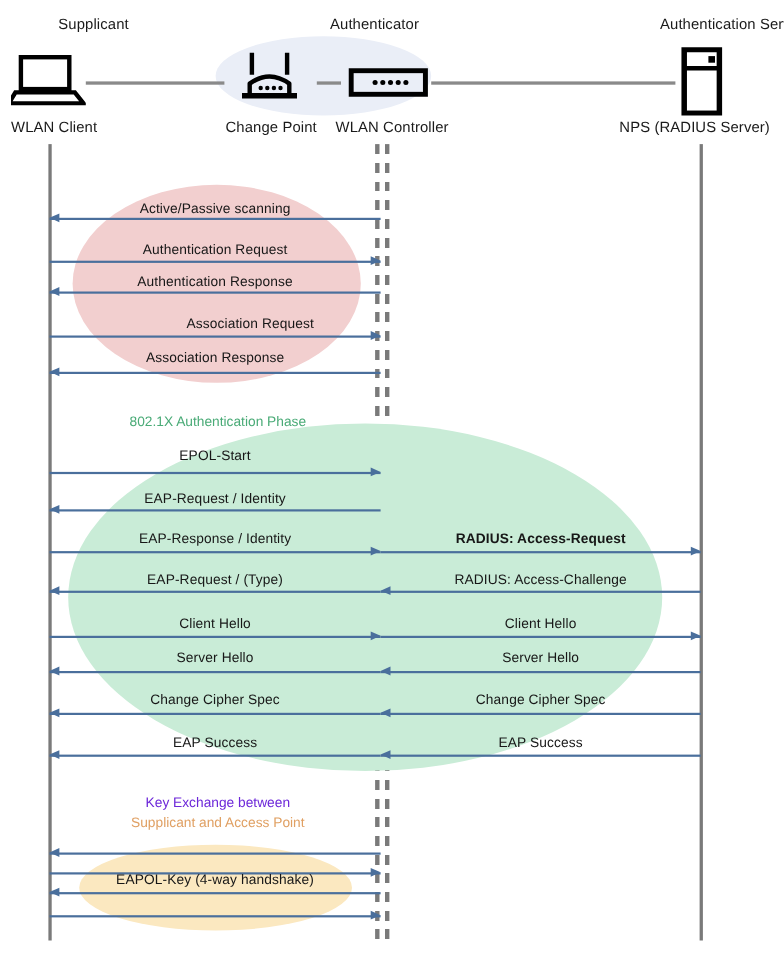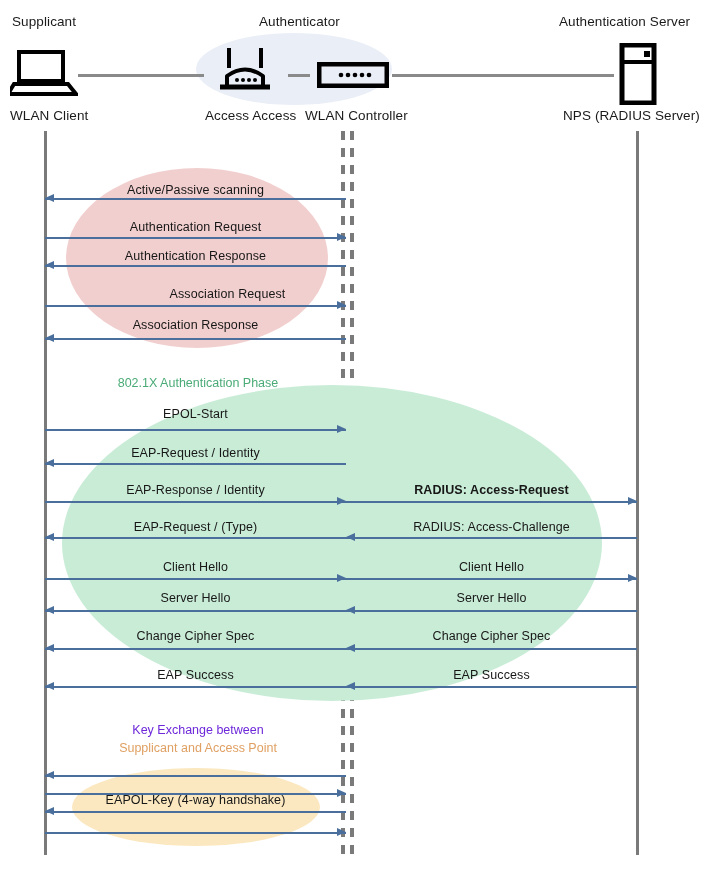--- a/index.html
+++ b/index.html
@@ -18,20 +18,21 @@
     overflow: hidden;
   }
 
   
   .role-title {
     position: absolute;
     font-size: 13.5px;
     color: #1a1a1a;
     white-space: nowrap;
     letter-spacing: 0.1px;
+    margin-left: 41px;
   }
   .node-label {
     position: absolute;
     font-size: 13.5px;
     color: #1a1a1a;
     white-space: nowrap;
     letter-spacing: 0.1px;
   }
 
   
@@ -166,21 +167,21 @@
 
   <div class="icon-wrap" style="left:619px; top:43px;">
     <svg width="38" height="62" viewBox="0 0 38 62">
       <rect x="3" y="2" width="32" height="58" fill="none" stroke="#000" stroke-width="5"></rect>
       <line x1="3" y1="19" x2="35" y2="19" stroke="#000" stroke-width="4"></line>
       <rect x="25" y="8" width="6" height="6" fill="#000"></rect>
     </svg>
   </div>
 
   <div class="node-label" style="left:10px;  top:108px;">WLAN Client</div>
-  <div class="node-label" style="left:205px; top:108px;">Access Access</div>
+  <div class="node-label" style="left:205px; top:108px;">Change Point</div>
   <div class="node-label" style="left:305px; top:108px;">WLAN Controller</div>
   <div class="node-label" style="left:563px; top:108px;">NPS (RADIUS Server)</div>
 
   <div class="lifeline-solid" style="left:44px;  top:131px; height:724px;"></div>
   <div class="lifeline-dash" style="left:341px; top:131px; height:724px;"></div>
   <div class="lifeline-dash" style="left:350px; top:131px; height:724px;"></div>
   <div class="lifeline-solid" style="left:636px; top:131px; height:724px;"></div>
 
   <div class="phase-blob blob-red" style="left:66px;  top:168px; width:262px; height:180px;"></div>
   <div class="phase-blob blob-green" style="left:62px;  top:385px; width:540px; height:316px;"></div>

